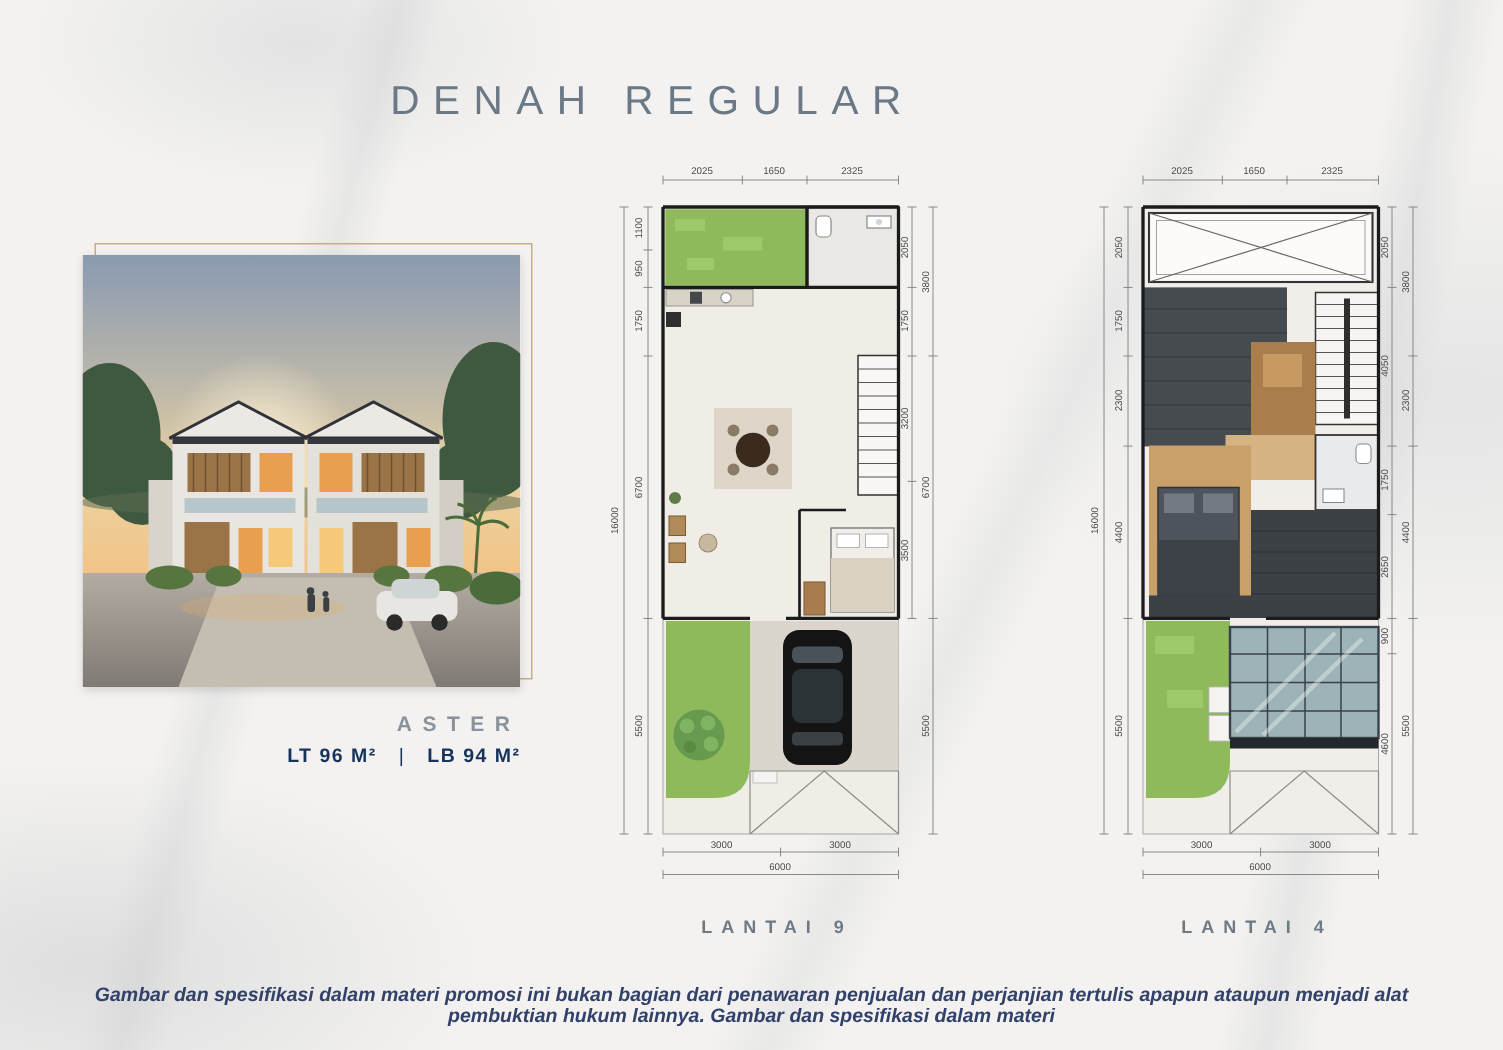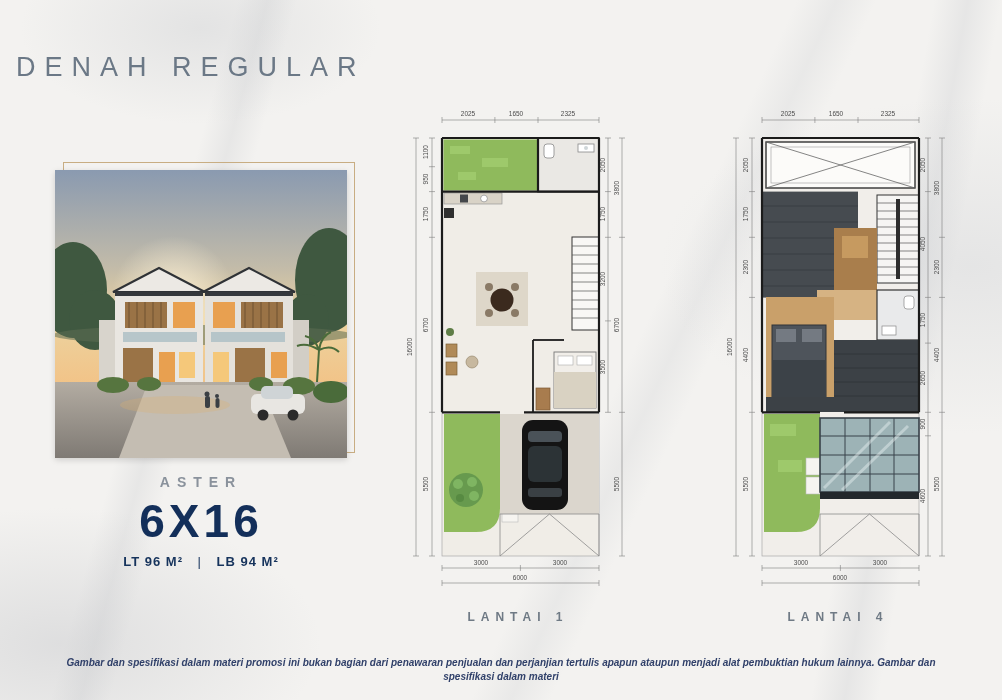--- a/index.html
+++ b/index.html
@@ -9,46 +9,46 @@
     background-color:#f3f2f0;
     background-image:
       radial-gradient(ellipse 420px 220px at 6% 92%, rgba(188,190,195,.38), transparent 62%),
       radial-gradient(ellipse 520px 280px at 97% 38%, rgba(196,199,204,.30), transparent 60%),
       radial-gradient(ellipse 300px 160px at 20% 4%, rgba(190,193,198,.30), transparent 60%),
       linear-gradient(105deg, transparent 20%, rgba(183,186,191,.20) 22.5%, transparent 25%),
       linear-gradient(115deg, transparent 60%, rgba(180,184,190,.16) 63%, transparent 66%),
       linear-gradient(100deg, transparent 83%, rgba(184,187,193,.22) 86%, transparent 89%);
   }
   .page-title{
-    position:absolute;left:16px;top:52px;width:870px;text-align:left;
+    position:absolute;left:0;top:52px;width:870px;text-align:center;
     font-size:27px;font-weight:400;letter-spacing:9px;color:#6b7886;
   }
   .photo-frame{
     position:absolute;left:63px;top:162px;width:290px;height:289px;
     border:1px solid #c8ad82;
   }
   .house-photo{
     position:absolute;left:55px;top:170px;width:292px;height:288px;overflow:hidden;
     box-shadow:0 2px 6px rgba(0,0,0,.15);
   }
-  .product-block{position:absolute;left:55px;top:474px;width:292px;text-align:center;}
+  .product-block{position:absolute;left:55px;top:474px;width:292px;text-align:right;}
   .product-series{font-size:14px;font-weight:700;letter-spacing:7px;color:#8a929c;}
   .product-size{margin-top:4px;font-size:46px;font-weight:800;letter-spacing:4px;color:#132f5a;}
   .product-areas{margin-top:6px;font-size:13px;font-weight:700;color:#16335c;letter-spacing:1px;}
   .product-areas .sep{margin:0 10px;color:#16335c;font-weight:400;}
   .plan-wrap{position:absolute;top:100px;width:232px;}
   .plan1{left:402px;}
   .plan2{left:722px;}
   .plan-label{
     margin-top:14px;text-align:center;font-size:12px;font-weight:700;
     letter-spacing:6px;color:#6f7a85;
   }
   .disclaimer{
     position:absolute;left:60px;top:656px;width:882px;text-align:center;
-    font-size:10px;font-style:italic;font-weight:600;color:#31416a;line-height:14px;
+    font-size:13px;font-style:italic;font-weight:600;color:#31416a;line-height:14px;
   }
   svg text.dim{font-family:"Liberation Sans",sans-serif;font-size:6.5px;fill:#4c4c4c;}
   svg .dimline{stroke:#7d7d7d;stroke-width:.6;fill:none;}
   svg .wall{stroke:#1b1b1b;stroke-width:2.2;fill:none;}
 </style>
 </head>
 <body>
 
 <div class="canvas">
 
@@ -147,21 +147,20 @@
       </g>
       <g stroke="#4a6b3a" stroke-width="2" fill="none">
         <line x1="262" y1="212" x2="264" y2="180"></line>
         <path d="M264 180 q-12 -8 -22 -4 M264 180 q2 -14 12 -18 M264 180 q12 -6 20 2 M264 180 q-4 -12 -14 -14"></path>
       </g>
     </svg>
   </div>
 
   <div class="product-block">
     <div class="product-series">ASTER</div>
-    <div class="product-size">6X16</div>
     <div class="product-areas">
       <span>LT 96 M²</span>
       <span class="sep">|</span>
       <span>LB 94 M²</span>
     </div>
   </div>
 
   <div class="plan-wrap plan1">
     <svg width="232" height="492" viewBox="0 0 232 492">
       <rect x="40" y="38" width="157" height="418" fill="#f0ede7" stroke="#a9a9a9" stroke-width=".7"></rect>
@@ -286,21 +285,21 @@
       <g>
         <line class="dimline" x1="40" y1="468" x2="197" y2="468"></line>
         <path class="dimline" d="M40 465 v6 M118.4 465 v6 M197 465 v6"></path>
         <text class="dim" x="79" y="465" text-anchor="middle">3000</text>
         <text class="dim" x="158" y="465" text-anchor="middle">3000</text>
         <line class="dimline" x1="40" y1="483" x2="197" y2="483"></line>
         <path class="dimline" d="M40 480 v6 M197 480 v6"></path>
         <text class="dim" x="118" y="480" text-anchor="middle">6000</text>
       </g>
     </svg>
-    <div class="plan-label">LANTAI 1</div>
+    <div class="plan-label">LANTAI 9</div>
   </div>
 
   <div class="plan-wrap plan2">
     <svg width="232" height="492" viewBox="0 0 232 492">
       <rect x="40" y="38" width="157" height="418" fill="#f1eeea" stroke="#a9a9a9" stroke-width=".7"></rect>
       <g>
         <rect x="44" y="42" width="149" height="46" fill="#fcfbf9" stroke="#333" stroke-width="1.4"></rect>
         <rect x="49" y="47" width="139" height="36" fill="none" stroke="#999" stroke-width=".6"></rect>
         <line x1="44" y1="42" x2="193" y2="88" stroke="#666" stroke-width=".8"></line>
         <line x1="44" y1="88" x2="193" y2="42" stroke="#666" stroke-width=".8"></line>

